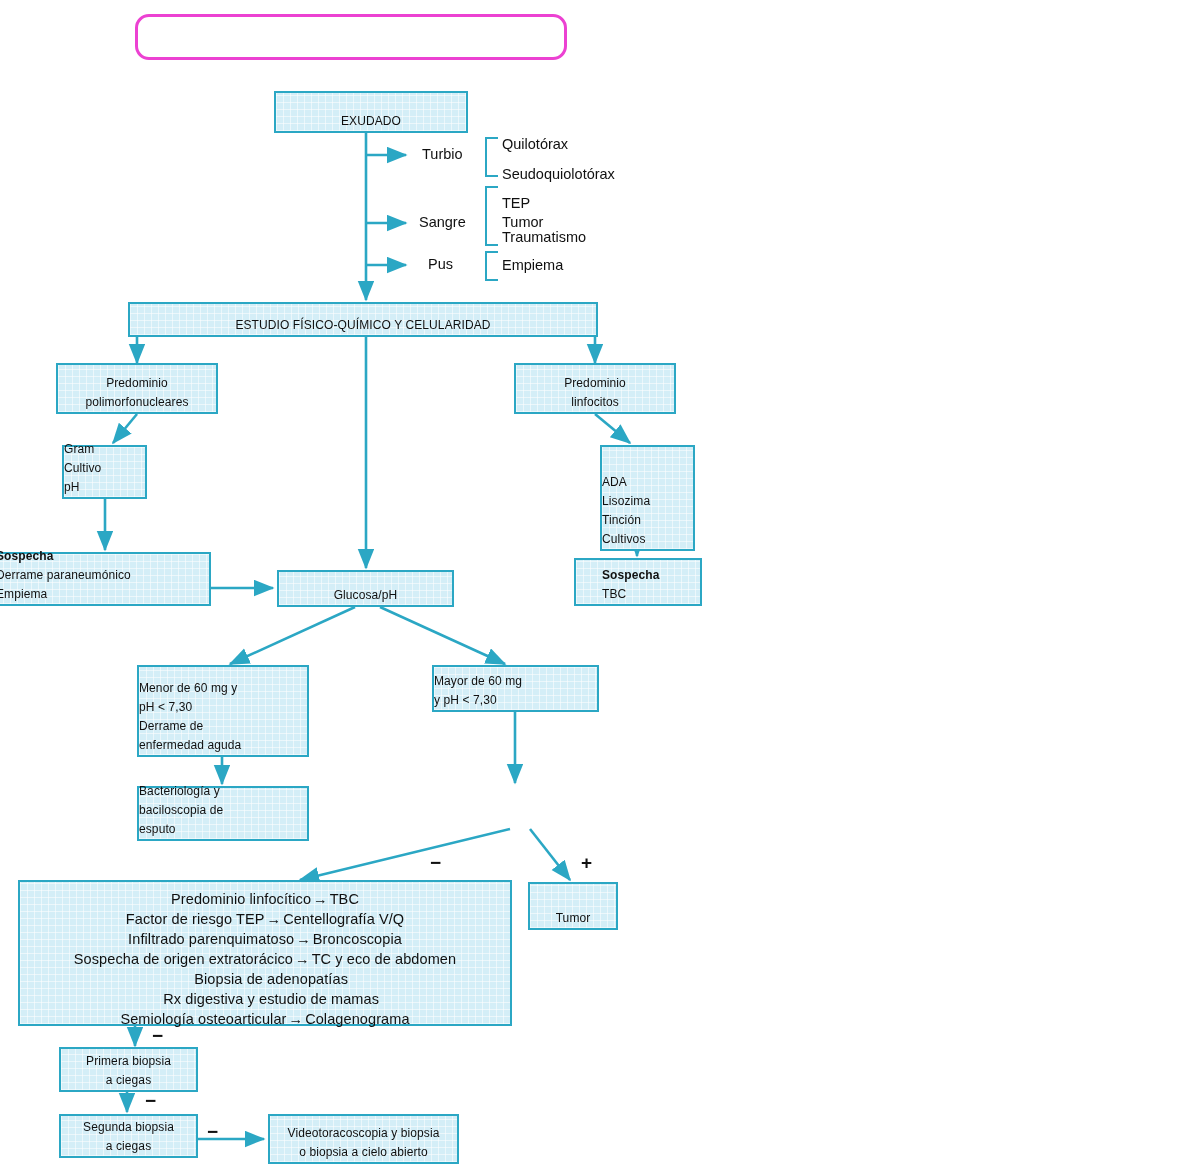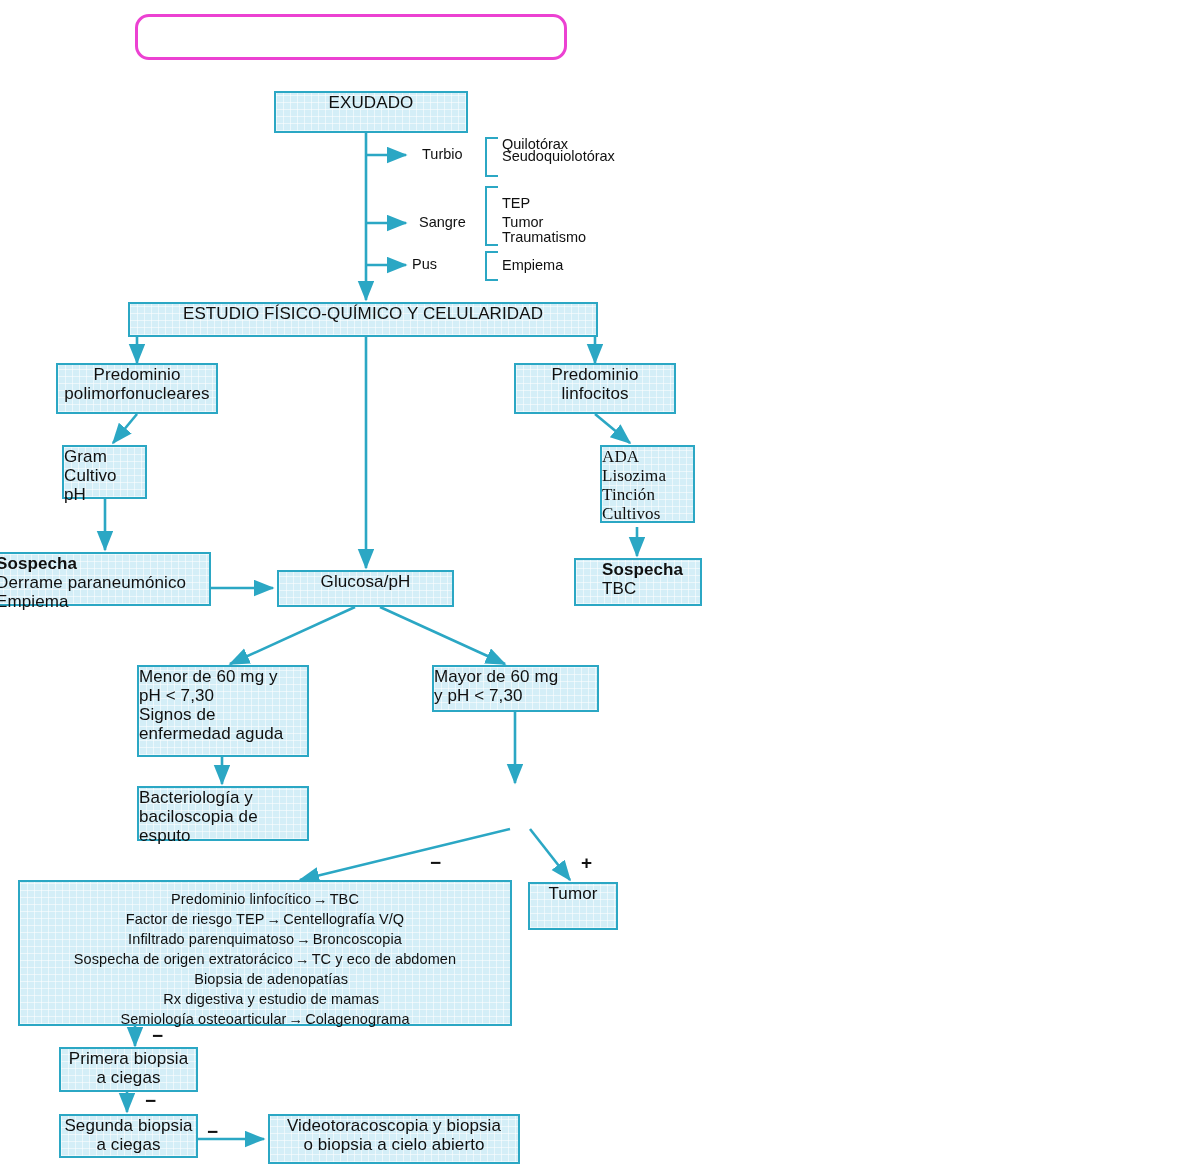--- a/index.html
+++ b/index.html
@@ -12,22 +12,22 @@
   svg.wires{position:absolute;left:0;top:0;width:1184px;height:1166px;pointer-events:none;}
 
   
   .box{
     position:absolute;box-sizing:border-box;
     border:2px solid #2ba7c4;
     background-color:#d4eef7;
     background-image:
       repeating-linear-gradient(0deg,rgba(255,255,255,.55) 0 1px,rgba(255,255,255,0) 1px 7px),
       repeating-linear-gradient(90deg,rgba(255,255,255,.55) 0 1px,rgba(255,255,255,0) 1px 7px);
-    display:flex;align-items:flex-start;
-    font-size:17px;line-height:19px;
+    display:flex;align-items:flex-end;
+    font-size:12px;line-height:19px;
     letter-spacing:.1px;
   }
   .box.ctr{justify-content:center;text-align:center;}
   .box.lft{justify-content:flex-start;text-align:left;}
   .box .inner{width:100%;}
 
   .titlebox{
     position:absolute;box-sizing:border-box;
     border:3px solid #ec41d2;border-radius:14px;
     background:#ffffff;
@@ -111,28 +111,28 @@
   <div class="titlebox" style="left:135px;top:14px;width:432px;height:46px;">
     
   </div>
 
   <div class="box ctr" id="exudado" style="left:274px;top:91px;width:194px;height:42px;">
     <span class="inner">EXUDADO</span>
   </div>
 
   <div class="lab" style="left:422px;top:145px;">Turbio</div>
   <div class="lab" style="left:419px;top:213px;">Sangre</div>
-  <div class="lab" style="left:412px;top:255px;">Pus</div>
+  <div class="lab" style="left:428px;top:255px;">Pus</div>
 
   <div class="bracket" style="left:485px;top:137px;width:13px;height:40px;"></div>
   <div class="bracket" style="left:485px;top:186px;width:13px;height:60px;"></div>
   <div class="bracket" style="left:485px;top:251px;width:13px;height:30px;"></div>
 
   <div class="lab" style="left:502px;top:135px;">Quilotórax</div>
-  <div class="lab" style="left:502px;top:147px;">Seudoquiolotórax</div>
+  <div class="lab" style="left:502px;top:165px;">Seudoquiolotórax</div>
 
   <div class="lab" style="left:502px;top:194px;">TEP</div>
   <div class="lab" style="left:502px;top:213px;">Tumor</div>
   <div class="lab" style="left:502px;top:228px;">Traumatismo</div>
 
   <div class="lab" style="left:502px;top:256px;">Empiema</div>
 
   <div class="box ctr" style="left:128px;top:302px;width:470px;height:35px;">
     <span class="inner">ESTUDIO FÍSICO-QUÍMICO Y CELULARIDAD</span>
   </div>
@@ -152,21 +152,21 @@
   </div>
 
   <div class="box lft" style="left:62px;top:445px;width:85px;height:54px;">
     <span class="inner">
       <span>Gram</span><br>
       <span>Cultivo</span><br>
       <span>pH</span>
     </span>
   </div>
 
-  <div class="box lft" style="left:600px;top:445px;width:95px;height:78px;font-family:Liberation Serif, serif;">
+  <div class="box lft" style="left:600px;top:445px;width:95px;height:106px;">
     <span class="inner">
       <span>ADA</span><br>
       <span>Lisozima</span><br>
       <span>Tinción</span><br>
       <span>Cultivos</span>
     </span>
   </div>
 
   <div class="box lft" style="left:-6px;top:552px;width:217px;height:54px;">
     <span class="inner">
@@ -184,21 +184,21 @@
   </div>
 
   <div class="box ctr" style="left:277px;top:570px;width:177px;height:37px;">
     <span class="inner">Glucosa/pH</span>
   </div>
 
   <div class="box lft" style="left:137px;top:665px;width:172px;height:92px;">
     <span class="inner">
       <span>Menor de 60 mg y</span><br>
       <span>pH &lt; 7,30</span><br>
-      <span>Signos de</span><br>
+      <span>Derrame de</span><br>
       <span>enfermedad aguda</span>
     </span>
   </div>
 
   <div class="box lft" style="left:432px;top:665px;width:167px;height:47px;">
     <span class="inner">
       <span>Mayor de 60 mg</span><br>
       <span>y pH &lt; 7,30</span>
     </span>
   </div>
@@ -272,20 +272,20 @@
 
   <div class="box ctr" style="left:59px;top:1114px;width:139px;height:44px;">
     <span class="inner">
       <span>Segunda biopsia</span><br>
       <span>a ciegas</span>
     </span>
   </div>
 
   <div class="sign" style="left:207px;top:1122px;">−</div>
 
-  <div class="box ctr" style="left:268px;top:1114px;width:252px;height:50px;">
+  <div class="box ctr" style="left:268px;top:1114px;width:191px;height:50px;">
     <span class="inner">
       <span>Videotoracoscopia y biopsia</span><br>
       <span>o biopsia a cielo abierto</span>
     </span>
   </div>
 
 </div>
 
 </body></html>

